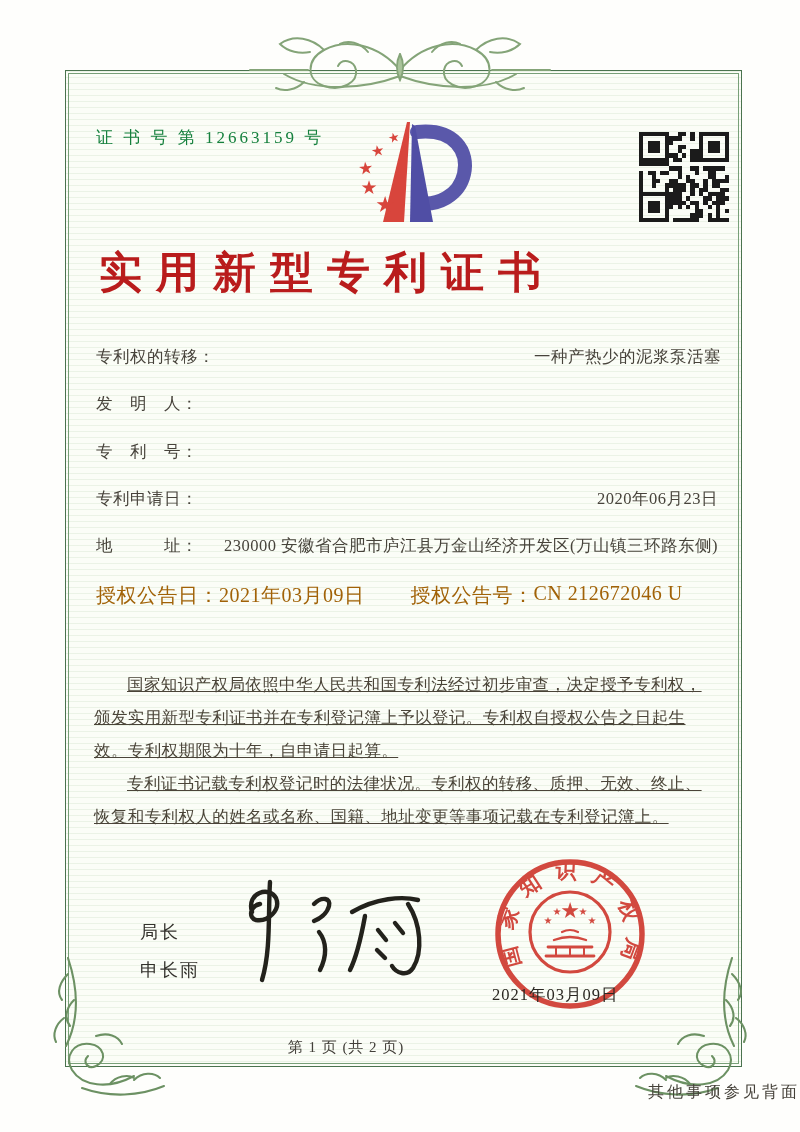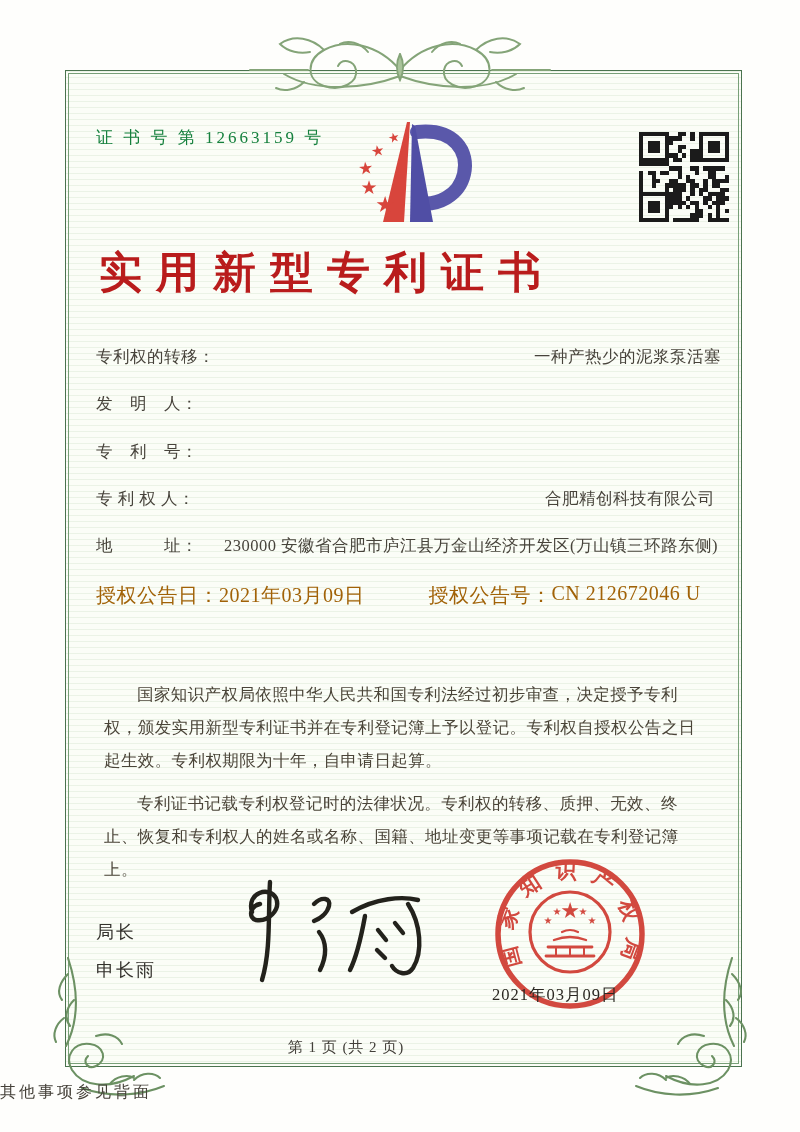--- a/index.html
+++ b/index.html
@@ -30,40 +30,40 @@
     position:absolute;left:0;top:244px;width:640px;text-align:center;
     font-size:43px;font-weight:600;letter-spacing:14px;color:#b91c1c;
     text-indent:14px;
   }
   .fields{position:absolute;left:96px;top:346px;width:625px;}
   .field-row{display:flex;margin-bottom:25px;font-size:16.5px;line-height:1.35;
     color:#47433b;letter-spacing:0.5px;}
   .field-label{white-space:nowrap;flex:0 0 auto;}
   .field-value{flex:1 1 auto;max-width:520px;text-align:right;}
   .grant-row{display:flex;font-size:20px;color:#a16207;letter-spacing:0.5px;}
-  .grant-pair2{margin-left:64px;}
+  .grant-pair2{margin-left:46px;}
   .body-text{
     position:absolute;left:94px;top:668px;width:618px;
     font-size:16.5px;line-height:2.0;color:#4a4438;letter-spacing:0.4px;
   }
-  .body-text p{margin:10px;text-indent:2em;}
+  .body-text p{margin:0;text-indent:2em;text-decoration:underline;}
   .signer{position:absolute;left:96px;top:920px;font-size:18px;color:#33312c;}
-  .signer div{margin-bottom:14px;letter-spacing:2px;}
+  .signer div{margin-bottom:14px;letter-spacing:2px;margin-left:44px;}
   .signature{position:absolute;left:218px;top:876px;width:215px;height:115px;}
   .seal{position:absolute;left:480px;top:848px;width:180px;height:175px;opacity:0.92;}
   .seal-date{
     position:absolute;left:492px;top:984px;width:180px;
     font-size:16.5px;color:#2b2822;letter-spacing:1px;
   }
   .page-indicator{
     position:absolute;left:0;top:1038px;width:692px;text-align:center;
     font-size:15px;color:#43403a;letter-spacing:1px;
   }
   .back-note{
-    position:absolute;left:0;top:1082px;width:800px;text-align:left;
+    position:absolute;left:0;top:1082px;width:800px;text-align:right;
     font-size:16px;color:#454139;letter-spacing:3px;
   }
   .ornament-top{position:absolute;left:248px;top:18px;width:304px;height:100px;}
   .ornament-corner{position:absolute;width:132px;height:150px;}
   .ornament-bl{left:38px;top:948px;}
   .ornament-br{left:630px;top:948px;transform:scaleX(-1);}
 </style>
 </head>
 <body>
 
@@ -294,22 +294,22 @@
       <span class="field-label">专利权的转移：</span>
       <span class="field-value">一种产热少的泥浆泵活塞</span>
     </div>
     <div class="field-row">
       <span class="field-label">发　明　人：</span>
     </div>
     <div class="field-row">
       <span class="field-label">专　利　号：</span>
     </div>
     <div class="field-row">
-      <span class="field-label">专 利 权 人：</span>
-      <span class="field-value">合肥精创科技有限公司</span>
+      <span class="field-label">专利申请日：</span>
+      <span class="field-value">2020年06月23日</span>
     </div>
     <div class="field-row">
       <span class="field-label">地　　　址：</span>
       <span class="field-value">230000 安徽省合肥市庐江县万金山经济开发区(万山镇三环路东侧)</span>
     </div>
     <div class="grant-row">
       <span>授权公告日：</span>
       <span>2021年03月09日</span>
       <span class="grant-pair2">授权公告号：</span>
       <span>CN 212672046 U</span>

